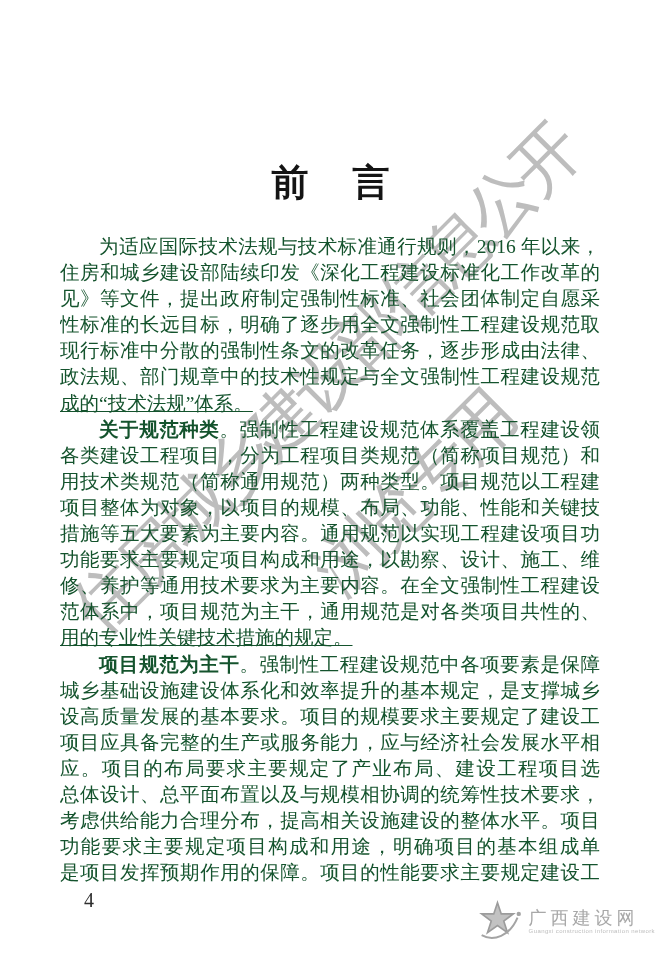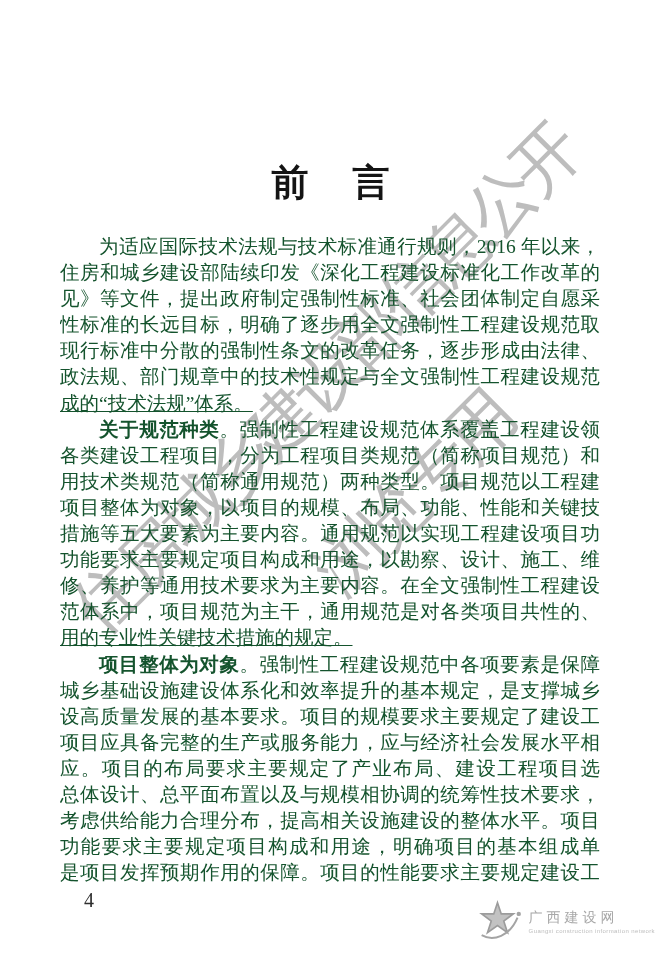--- a/index.html
+++ b/index.html
@@ -63,21 +63,21 @@
     font-size:20px;color:#2e2e2e;
   }
   .site-logo{
     position:absolute;z-index:2;
     right:6px;bottom:12px;
     display:flex;align-items:center;
   }
   .logo-star{width:50px;height:50px;margin-right:4px;}
   .logo-texts{display:flex;flex-direction:column;}
   .logo-text{
-    font-size:14px;
+    font-size:18px;
     letter-spacing:4px;
     color:#a8a8a8;
     font-family:"Liberation Serif", serif;
     line-height:20px;
   }
   .logo-tagline{
     font-size:6px;
     color:#bdbdbd;
     letter-spacing:.4px;
     line-height:7px;
@@ -107,21 +107,21 @@
       <div class="line end"><span>成的“技术法规”体系。</span></div>
       <div class="line indent"><span class="b">关于规范种类</span><span>。强制性工程建设规范体系覆盖工程建设领域</span></div>
       <div class="line"><span>各类建设工程项目，分为工程项目类规范（简称项目规范）和通</span></div>
       <div class="line"><span>用技术类规范（简称通用规范）两种类型。项目规范以工程建设</span></div>
       <div class="line"><span>项目整体为对象，以项目的规模、布局、功能、性能和关键技术</span></div>
       <div class="line"><span>措施等五大要素为主要内容。通用规范以实现工程建设项目功能</span></div>
       <div class="line"><span>功能要求主要规定项目构成和用途，以勘察、设计、施工、维</span></div>
       <div class="line"><span>修、养护等通用技术要求为主要内容。在全文强制性工程建设规</span></div>
       <div class="line"><span>范体系中，项目规范为主干，通用规范是对各类项目共性的、通</span></div>
       <div class="line end"><span>用的专业性关键技术措施的规定。</span></div>
-      <div class="line indent"><span class="b">项目整体为对象</span><span>。强制性工程建设规范中各项要素是保障</span></div>
+      <div class="line indent"><span class="b">项目规范为主干</span><span>。强制性工程建设规范中各项要素是保障</span></div>
       <div class="line"><span>城乡基础设施建设体系化和效率提升的基本规定，是支撑城乡建</span></div>
       <div class="line"><span>设高质量发展的基本要求。项目的规模要求主要规定了建设工程</span></div>
       <div class="line"><span>项目应具备完整的生产或服务能力，应与经济社会发展水平相适</span></div>
       <div class="line"><span>应。项目的布局要求主要规定了产业布局、建设工程项目选址、</span></div>
       <div class="line"><span>总体设计、总平面布置以及与规模相协调的统筹性技术要求，应</span></div>
       <div class="line"><span>考虑供给能力合理分布，提高相关设施建设的整体水平。项目的</span></div>
       <div class="line"><span>功能要求主要规定项目构成和用途，明确项目的基本组成单元，</span></div>
       <div class="line"><span>是项目发挥预期作用的保障。项目的性能要求主要规定建设工程</span></div>
     </div>
 

